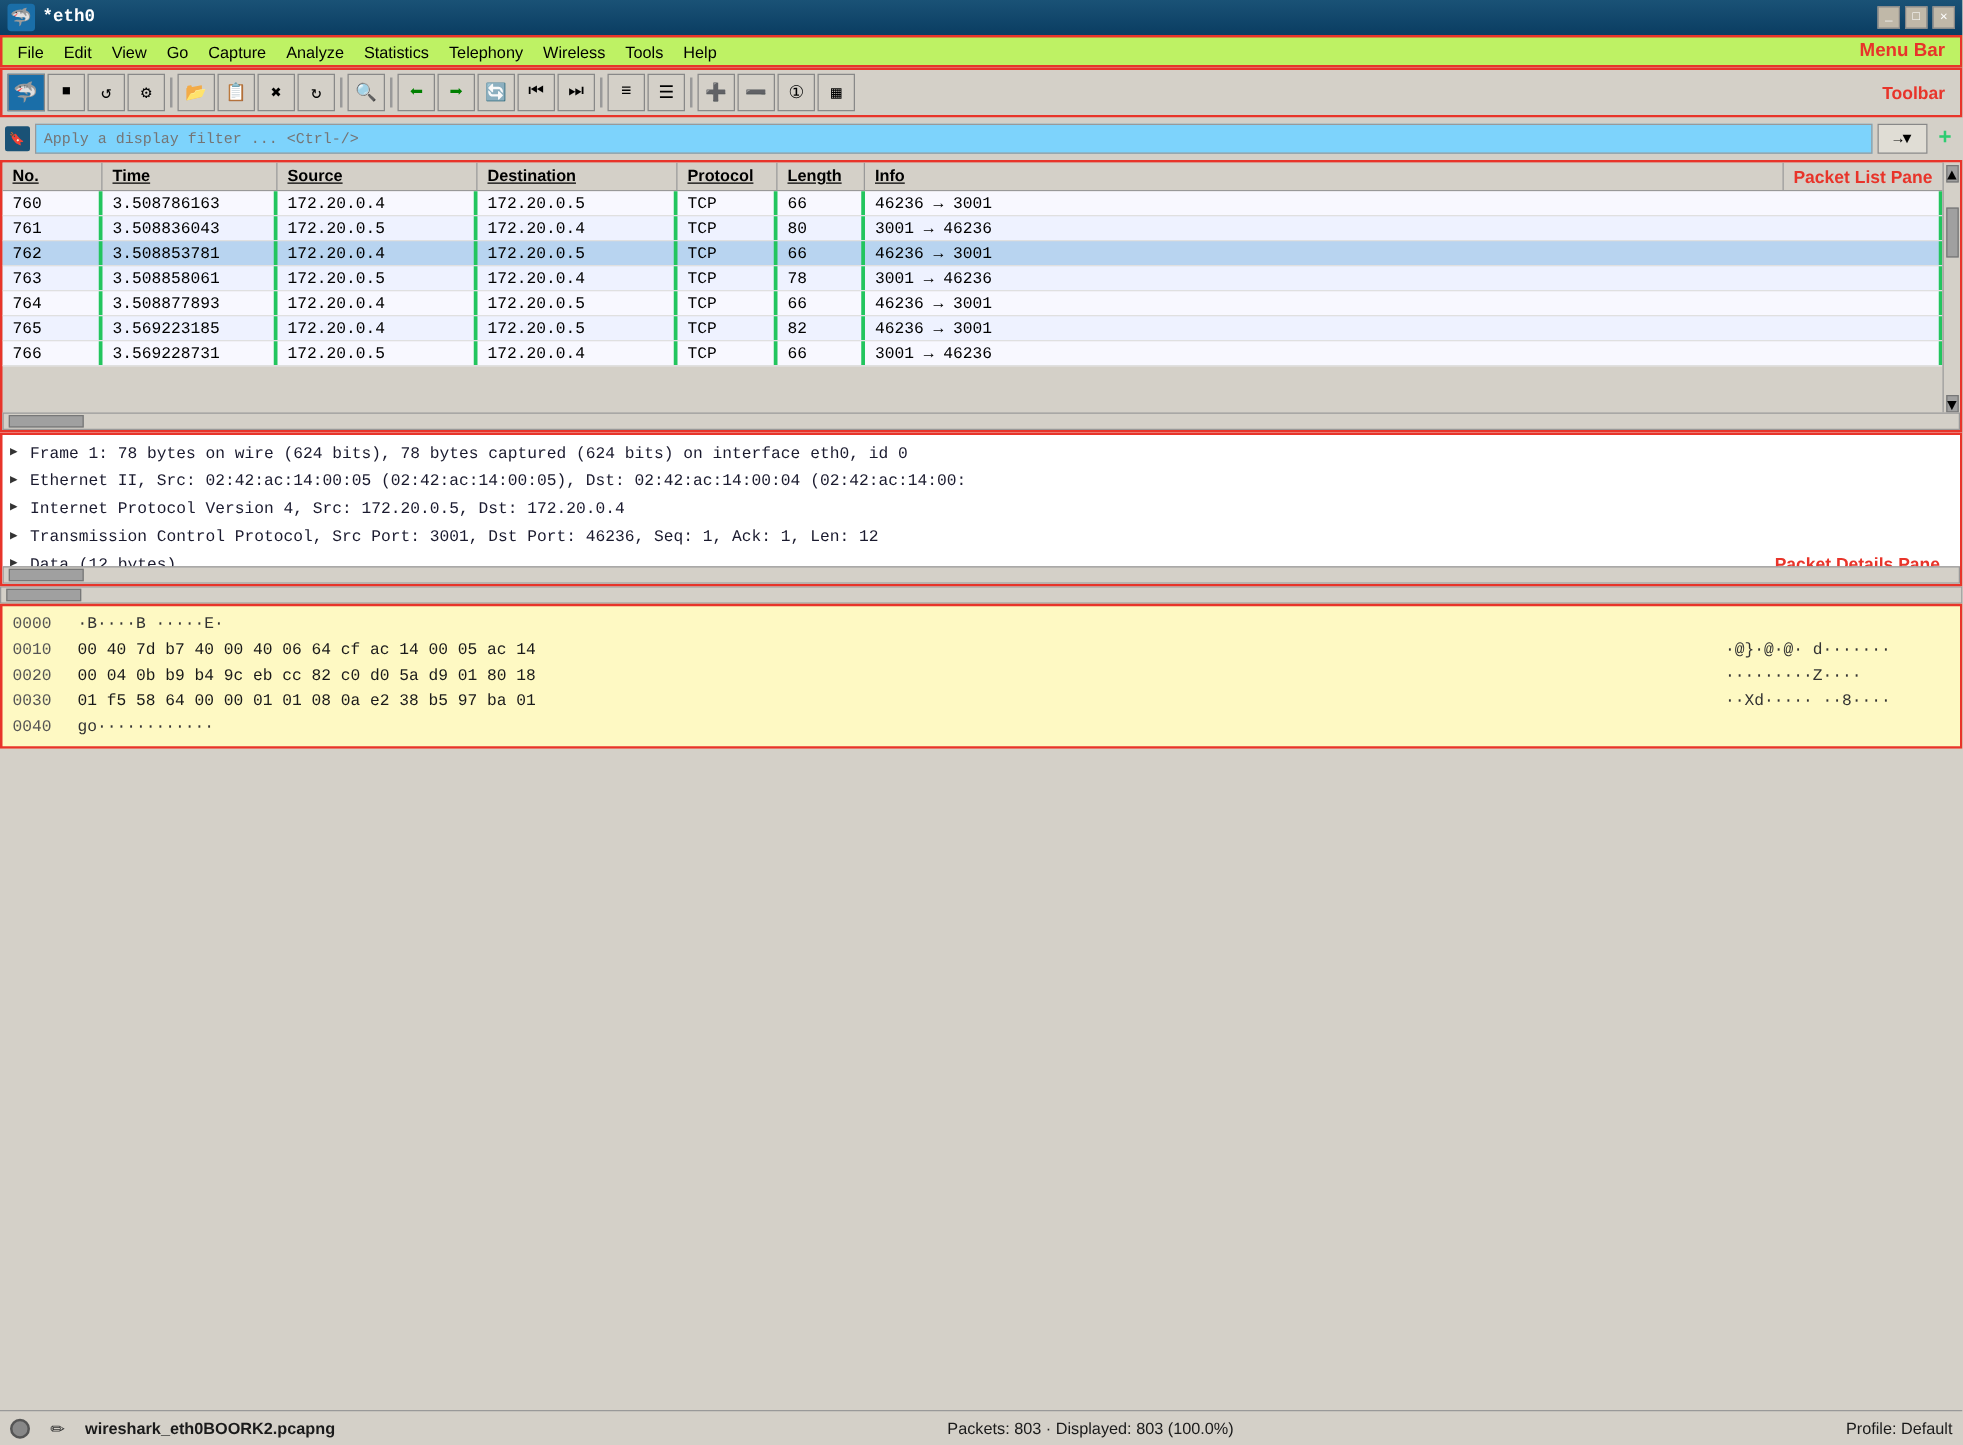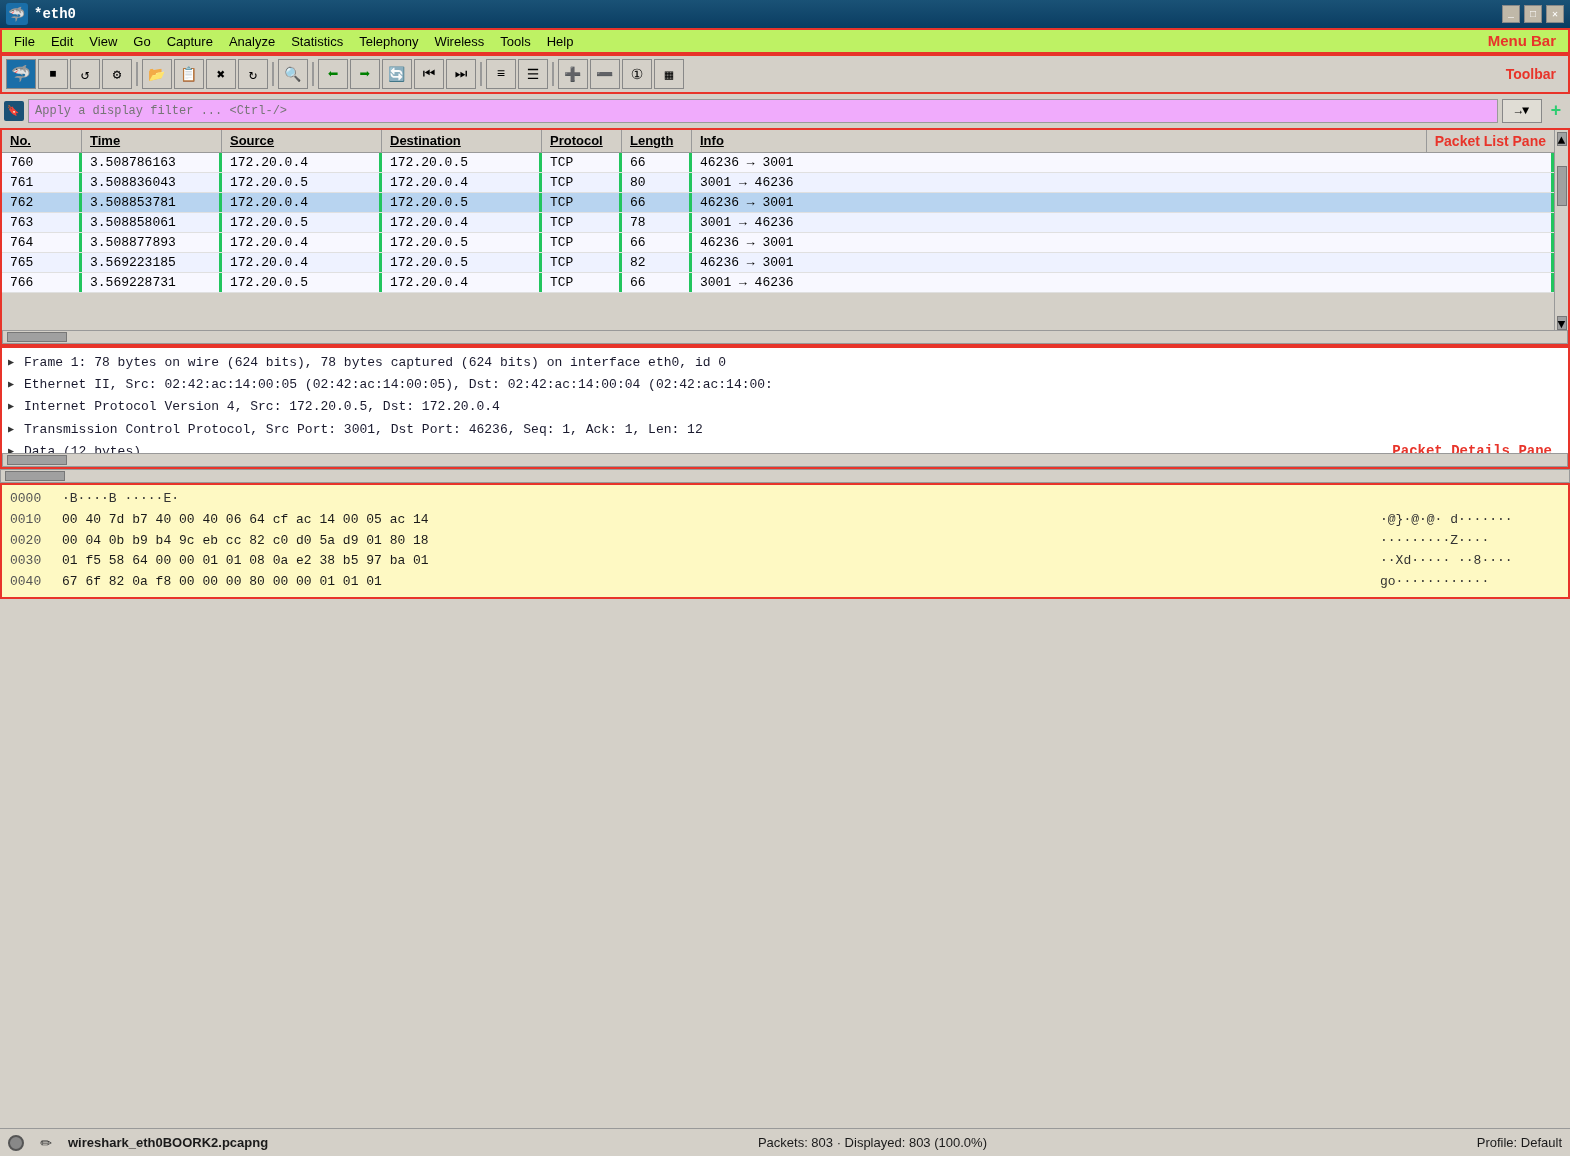--- a/index.html
+++ b/index.html
@@ -133,21 +133,21 @@
       display: flex;
       align-items: center;
       justify-content: center;
       color: white;
       font-size: 10px;
     }
     .filter-input {
       flex: 1;
       height: 24px;
       border: 1px solid #999;
-      background: #f0abfc;
+      background: #7dd3fc;
       padding: 2px 6px;
       font-family: 'Courier New', monospace;
       font-size: 12px;
       color: #666;
     }
     .filter-arrow-btn {
       width: 40px;
       height: 24px;
       background: #e0ddd5;
       border: 1px solid #888;
@@ -200,21 +200,21 @@
     .packet-row.selected { background: #b8d4f0; }
     .packet-cell {
       padding: 2px 8px;
       border-right: 3px solid #22c55e;
       white-space: nowrap;
       overflow: hidden;
     }
     .pane-label {
       color: #e8342a;
       font-weight: bold;
-      font-family: Liberation Mono, monospace;
+      font-family: Liberation Sans, sans-serif;
       font-size: 14px;
       text-align: left;
       padding: 4px 8px;
     }
     .scrollbar-h {
       height: 14px;
       background: #d4d0c8;
       border: 1px solid #999;
       display: flex;
       align-items: center;
@@ -554,21 +554,20 @@
       <span class="bytes-hex">00 04 0b b9 b4 9c eb cc   82 c0 d0 5a d9 01 80 18</span>
       <span class="bytes-ascii">·········Z····</span>
     </div>
         <div class="bytes-row">
       <span class="bytes-offset">0030</span>
       <span class="bytes-hex">01 f5 58 64 00 00 01 01   08 0a e2 38 b5 97 ba 01</span>
       <span class="bytes-ascii">··Xd····· ··8····</span>
     </div>
         <div class="bytes-row">
       <span class="bytes-offset">0040</span>
-      <span class="bytes-hex">67 6f 82 0a f8 00 00 00   80 00 00 01 01 01</span>
       <span class="bytes-ascii">go············</span>
     </div>
       </div>
   </div>
 
   <div class="bottom-area"></div>
 
   <div class="status-bar">
     <div class="status-circle"></div>
     <div class="status-edit-icon">✏</div>

